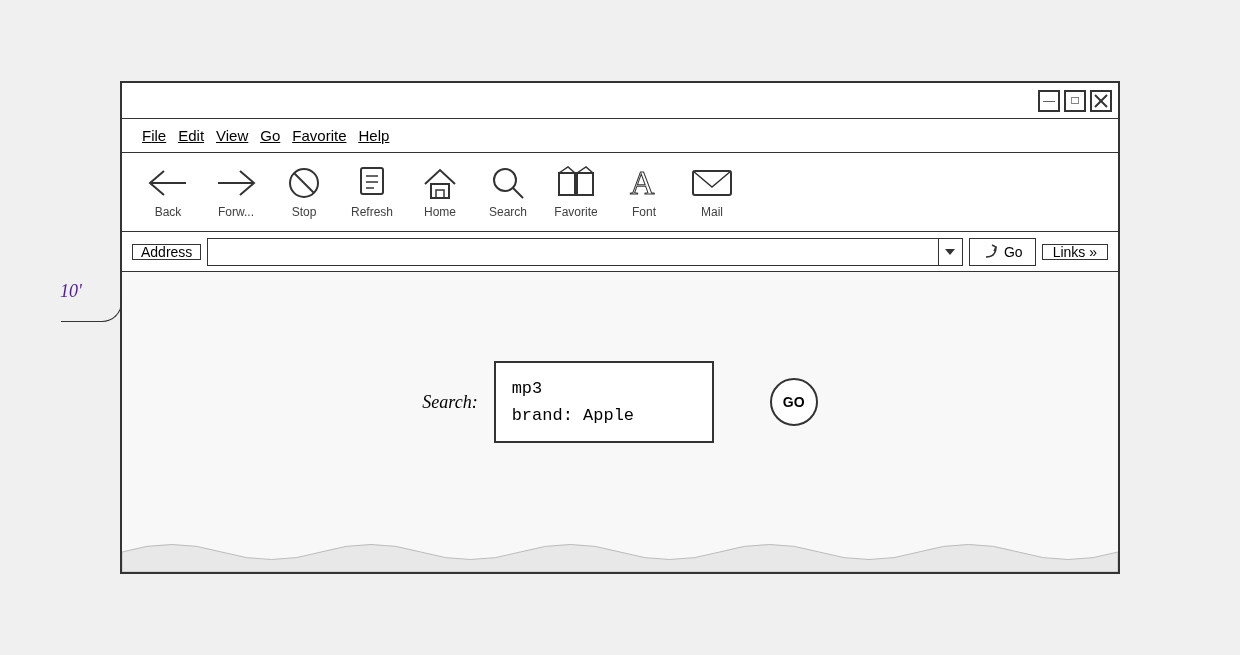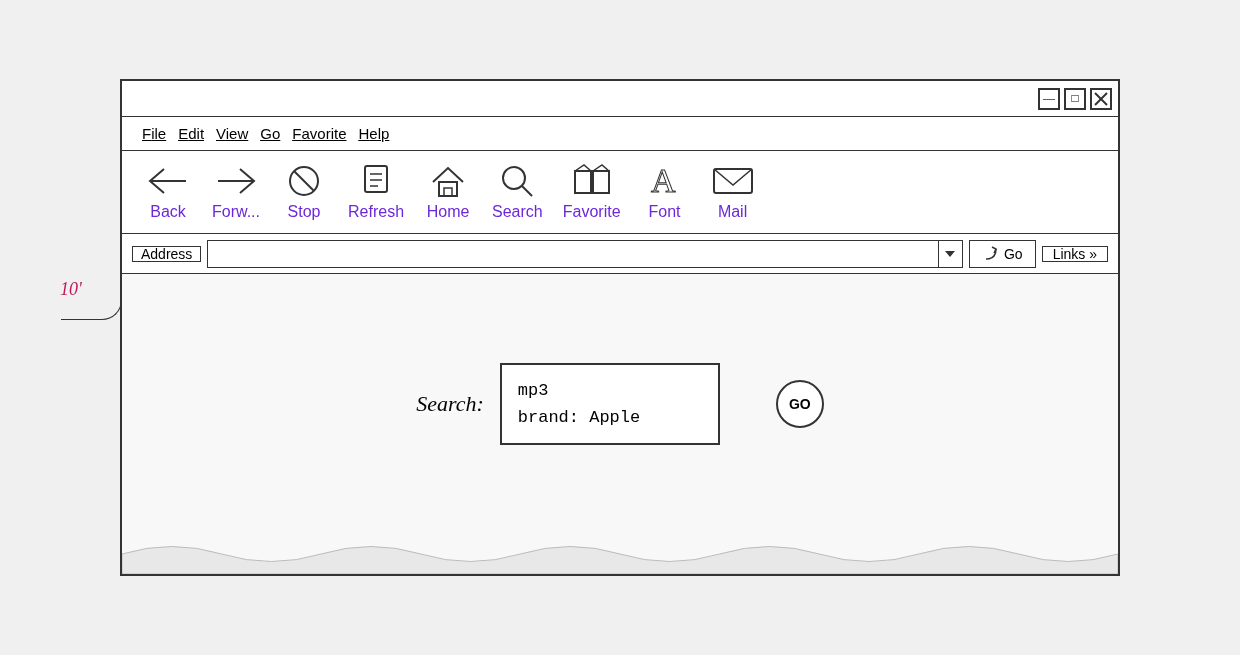--- a/index.html
+++ b/index.html
@@ -20,21 +20,21 @@
     }
 
     
     .label-10 {
       position: absolute;
       left: -60px;
       top: 200px;
       font-family: 'Times New Roman', serif;
       font-style: italic;
       font-size: 18px;
-      color: #be185d;
+      color: #4c1d95;
     }
     .label-10::after {
       content: '';
       position: absolute;
       right: -40px;
       top: 10px;
       width: 60px;
       height: 30px;
       border-bottom: 1.5px solid #333;
       border-right: 1.5px solid #333;
@@ -126,22 +126,22 @@
     .tool-btn .icon-area {
       width: 40px;
       height: 36px;
       display: flex;
       align-items: center;
       justify-content: center;
     }
 
     .tool-btn .btn-label {
       font-family: Arial, sans-serif;
-      font-size: 16px;
-      color: #6d28d9;
+      font-size: 12px;
+      color: #404040;
     }
 
     
     svg {
       overflow: visible;
     }
 
     
     .address-bar {
       border-bottom: 1.5px solid #333;
@@ -231,21 +231,21 @@
     }
 
     .search-form {
       display: flex;
       align-items: center;
       gap: 16px;
     }
 
     .search-label {
       font-family: 'Times New Roman', serif;
-      font-size: 22px;
+      font-size: 18px;
       font-style: italic;
     }
 
     .search-box {
       border: 2px solid #333;
       padding: 12px 16px;
       min-width: 220px;
       min-height: 80px;
       font-family: 'Courier New', monospace;
       font-size: 17px;

